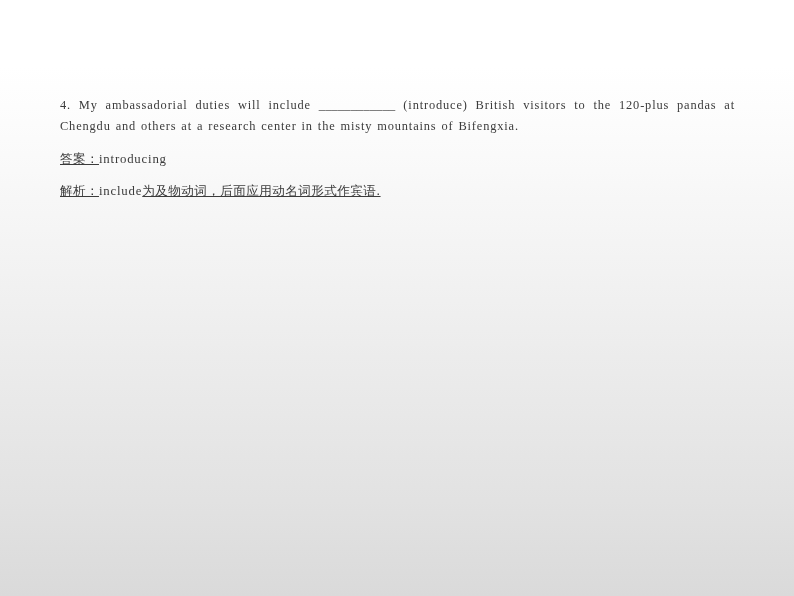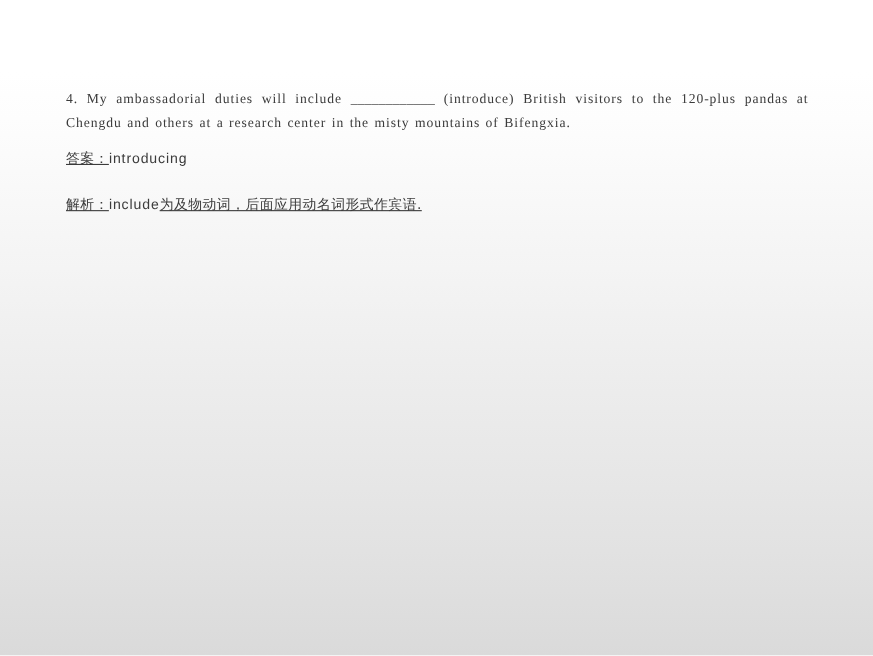--- a/index.html
+++ b/index.html
@@ -32,21 +32,21 @@
         #e7e7e7 72%,
         #e2e2e2 84%,
         #dddddd 94%,
         #dadada 100%);
   }
 
   
   #content {
     position: absolute;
     left: 60px;
-    top: 80px;
+    top: 95px;
     width: 675px;
   }
 
   
   .question {
     font-size: 12.4px;
     line-height: 21px;
     color: #3b3b3b;
     text-align: justify;
     text-justify: inter-word;
@@ -65,32 +65,32 @@
     margin: 0;
     color: #3b3b3b;
     white-space: nowrap;
   }
   .ans-line {
     margin-top: 11px;
     font-size: 12.8px;
     line-height: 21px;
   }
   .ana-line {
-    margin-top: 20px;
+    margin-top: 10px;
     font-size: 12.8px;
     line-height: 21px;
   }
   .cjk {
     font-family: "DejaVu Sans", "Liberation Sans", sans-serif;
     font-size: 12.6px;
     letter-spacing: 0.4px;
     text-decoration: underline;
   }
   .latin {
-    font-family: Liberation Sans, sans-serif;
+    font-family: Liberation Serif, serif;
     letter-spacing: 0.8px;
   }
 </style>
 </head>
 <body>
 
 <div id="slide">
 
   <div id="content">
 

